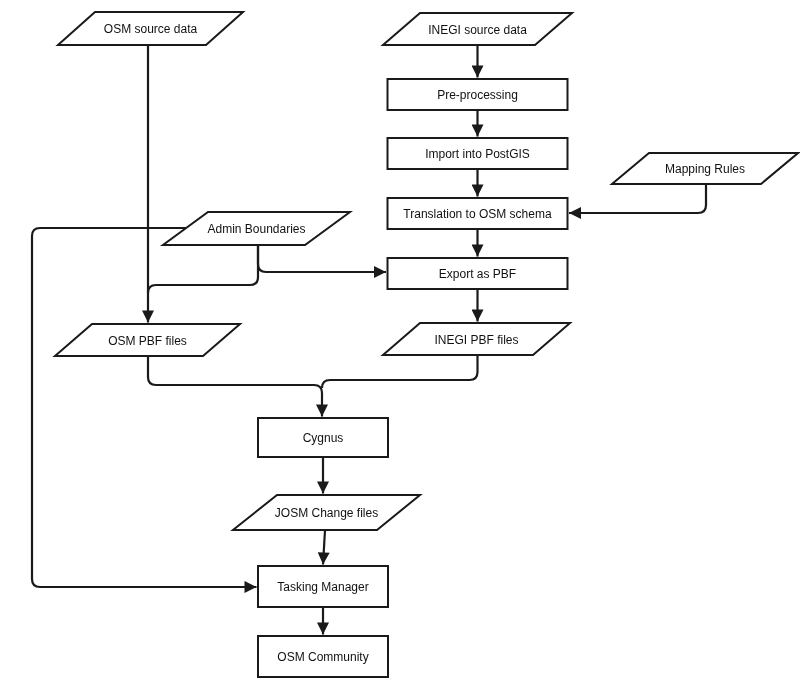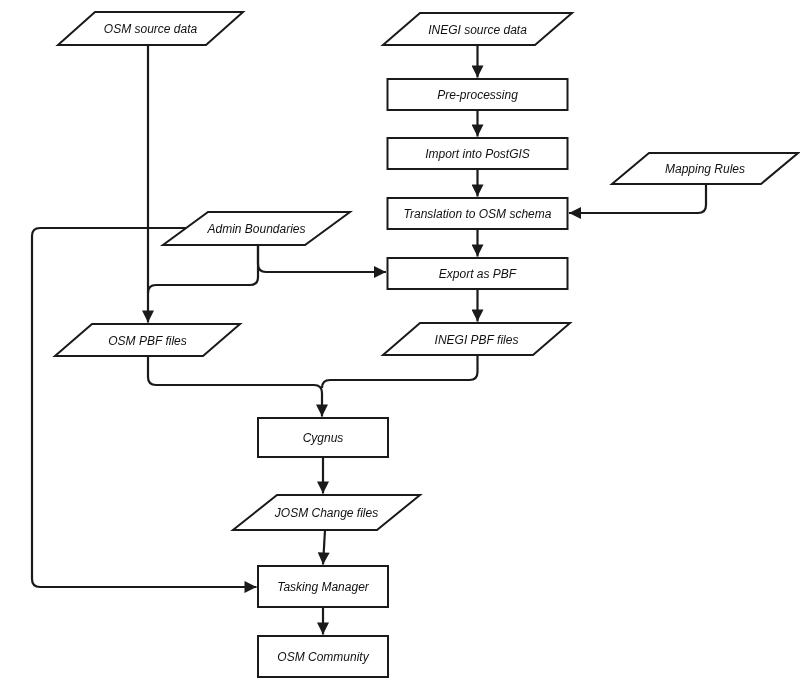--- a/index.html
+++ b/index.html
@@ -6,21 +6,20 @@
     margin: 0;
     padding: 0;
     background: #ffffff;
   }
   .canvas {
     position: relative;
     width: 800px;
     height: 697px;
     background: #ffffff;
     font-family: "Liberation Sans", "DejaVu Sans", sans-serif;
-    font-style: italic;
   }
   svg { display: block; }
   .edge {
     fill: none;
     stroke: #1a1a1a;
     stroke-width: 2.2;
   }
   .node-shape {
     fill: #ffffff;
     stroke: #1a1a1a;

